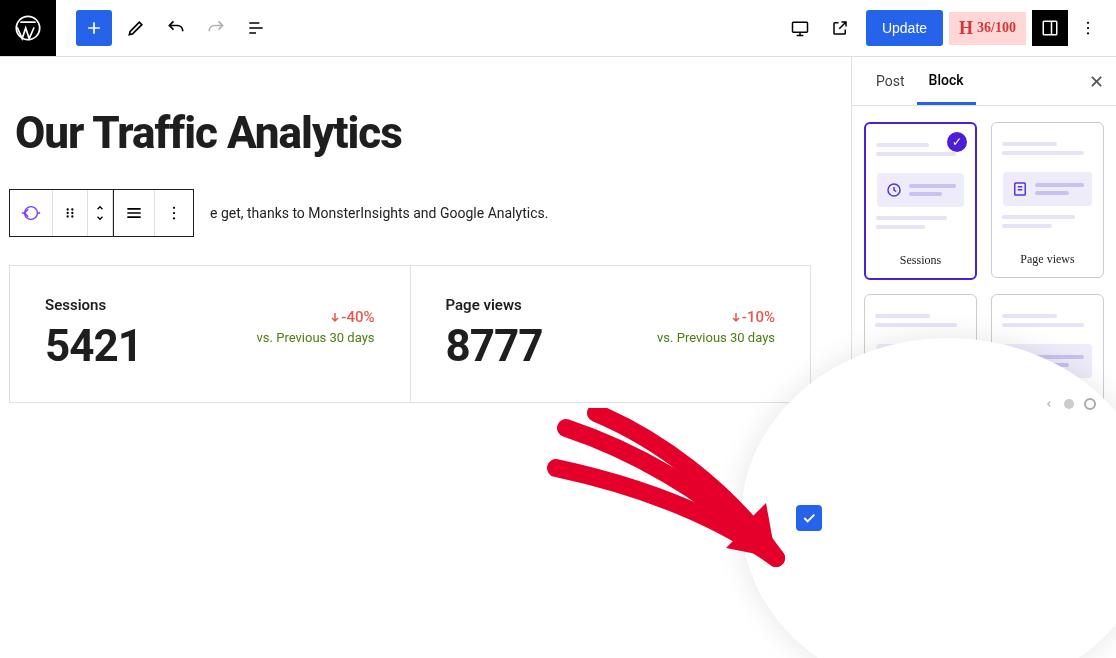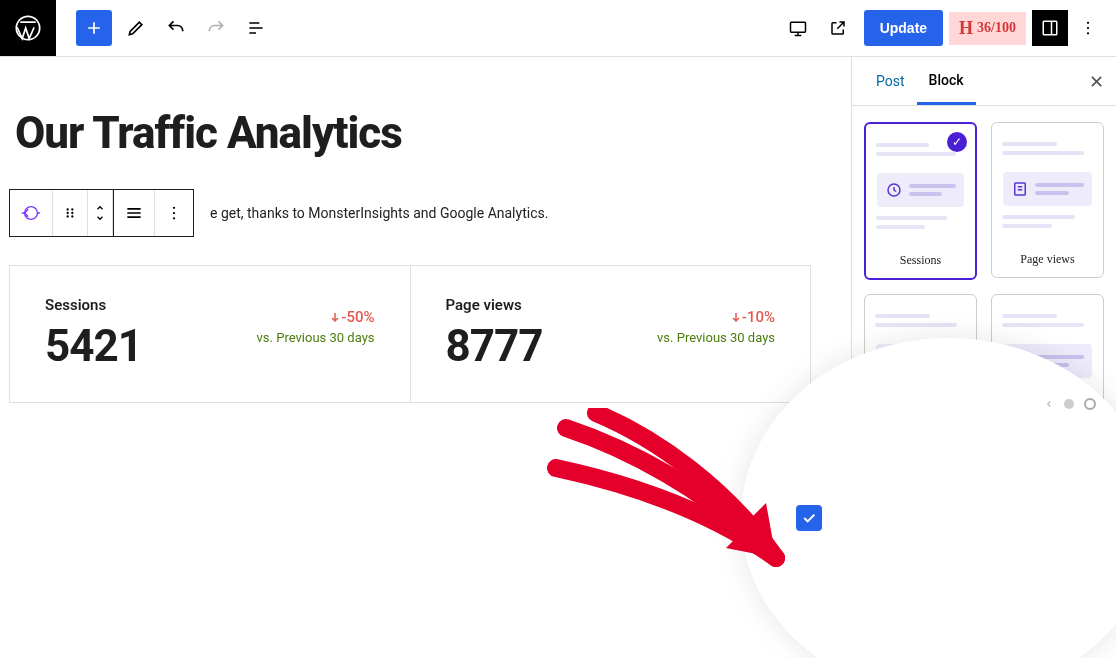--- a/index.html
+++ b/index.html
@@ -2,41 +2,41 @@
 <html><head>
 <meta charset="utf-8">
 <style>
   html,body{margin:0;padding:0;font-family:-apple-system,BlinkMacSystemFont,"Segoe UI",Roboto,sans-serif;background:#fff;color:#1e1e1e;width:1116px;height:658px;overflow:hidden;position:relative}
   .topbar{height:56px;display:flex;align-items:center;border-bottom:1px solid #e0e0e0;padding-right:8px}
   .wp-logo{width:56px;height:56px;background:#000;display:flex;align-items:center;justify-content:center;color:#fff}
   .tb-gap{width:16px}
   .icon-btn{width:32px;height:32px;display:flex;align-items:center;justify-content:center;border-radius:3px;margin:0 4px;cursor:pointer}
   .add-btn{background:#2563eb;color:#fff;width:36px;height:36px}
   .spacer{flex:1}
-  .update-btn{background:#2563eb;color:#fff;border:none;padding:10px 16px;font-size:14px;border-radius:3px;margin:0 6px;cursor:pointer;font-weight:700}
+  .update-btn{background:#2563eb;color:#fff;border:none;padding:10px 16px;font-size:14px;border-radius:3px;margin:0 6px;cursor:pointer;font-weight:400}
   .score{background:#ffd7d7;color:#d63638;padding:6px 10px;display:flex;align-items:center;gap:4px;font-size:14px;font-family:Georgia,serif;font-weight:bold}
   .dark-box{width:36px;height:36px;background:#000;display:flex;align-items:center;justify-content:center;color:#fff;margin-left:6px}
   .body{display:flex;height:602px}
   .editor{flex:1;padding:40px 0 0 9px;position:relative}
   h1{font-size:44px;font-weight:800;letter-spacing:-1px;margin:10px 0 30px 6px}
   .block-toolbar{display:inline-flex;border:1px solid #1e1e1e;height:46px;background:#fff;position:relative;z-index:5}
   .bt-cell{display:flex;align-items:center;justify-content:center;border-right:1px solid #e0e0e0;padding:0 10px}
   .bt-cell:last-child{border-right:none}
   .para{display:inline;font-size:14px;color:#222;vertical-align:middle}
   .stats{display:flex;border:1px solid #e0e0e0;margin-top:28px;margin-right:40px}
   .stat{flex:1;padding:30px 35px;border-right:1px solid #e0e0e0;position:relative}
   .stat:last-child{border-right:none}
   .stat-label{font-size:15px;font-weight:600;margin-bottom:6px}
   .stat-val{font-size:44px;font-weight:700;letter-spacing:-1px}
   .stat-delta{position:absolute;right:35px;top:42px;text-align:right}
   .delta{color:#e25950;font-size:15px;font-weight:500}
   .prev{color:#4d7c0f;font-size:13px;margin-top:4px}
   .sidebar{width:264px;border-left:1px solid #e0e0e0;display:flex;flex-direction:column}
   .tabs{display:flex;align-items:center;padding:0 12px;height:48px;border-bottom:1px solid #e0e0e0}
-  .tab{padding:14px 12px;font-size:14px;color:#0369a1;cursor:pointer}
+  .tab{padding:14px 12px;font-size:14px;color:#404040;cursor:pointer}
   .tab.active{color:#000;border-bottom:3px solid #2563eb;font-weight:500;margin-bottom:-1px}
   .tabs .close{margin-left:auto;font-size:18px;cursor:pointer;color:#555}
   .cards{padding:16px 12px;display:grid;grid-template-columns:1fr 1fr;gap:14px}
   .card{border:1px solid #ccc;border-radius:6px;height:130px;display:flex;flex-direction:column;align-items:center;justify-content:flex-start;padding:14px 10px 10px;cursor:pointer;position:relative}
   .card.selected{border:2px solid #4a1fd6}
   .card .lines{width:100%;margin-bottom:8px}
   .card .lines .l{height:4px;background:#e5e3f5;margin:5px 0;border-radius:2px}
   .card .iconrow{display:flex;align-items:center;gap:6px;background:#eeebfb;padding:8px;border-radius:4px;width:80%;justify-content:flex-start;margin:4px 0}
   .card .iconrow .stack{display:flex;flex-direction:column;gap:4px;flex:1}
   .card .iconrow .stack .s{height:4px;background:#c8c2ee;border-radius:2px}
@@ -166,21 +166,21 @@
     </div>
 
     <div class="stats">
       <div class="stat">
         <div class="stat-label">Sessions</div>
         <div class="stat-val">5421</div>
         <div class="stat-delta">
           <div class="delta">
             <svg width="12" height="12" viewBox="0 0 24 24" stroke="#e25950" stroke-width="3" fill="none" style="display:inline;vertical-align:-1px">
                 <path d="M12 4v16M6 14l6 6 6-6"></path>
-              </svg><span>-50%</span>
+              </svg><span>-40%</span>
           </div>
           <div class="prev">vs. Previous 30 days</div>
         </div>
       </div>
       <div class="stat">
         <div class="stat-label">Page views</div>
         <div class="stat-val">8777</div>
         <div class="stat-delta">
           <div class="delta">
             <svg width="12" height="12" viewBox="0 0 24 24" stroke="#e25950" stroke-width="3" fill="none" style="display:inline;vertical-align:-1px">

